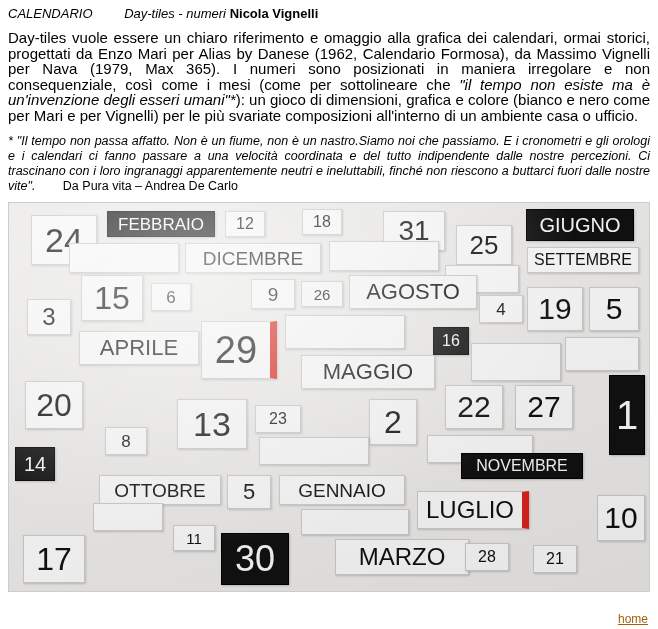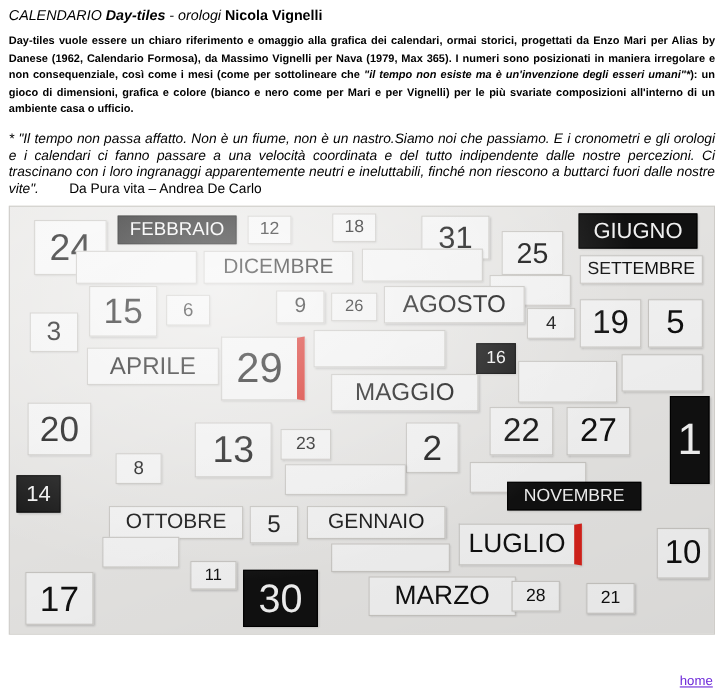--- a/index.html
+++ b/index.html
@@ -20,29 +20,28 @@
     height: 629px;
     box-sizing: border-box;
     padding: 6px 8px 0 8px;
   }
   .title-line {
     font-size: 13px;
     font-style: italic;
     margin: 0 0 9px 0;
     line-height: 15px;
   }
-  .title-line .bold-italic { font-weight: bold; font-style: italic; }
+  .title-line .bold-italic { font-weight: normal; font-style: italic; margin-left: 28px; }
   .title-line .bold-name { font-weight: bold; font-style: normal; }
 
   .body-par {
-    font-size: 10px;
+    font-size: 15px;
     line-height: 15.5px;
     text-align: justify;
     margin: 0 0 11px 0;
-    font-weight: bold;
   }
   .body-par .ital { font-style: italic; }
 
   .note-par {
     font-size: 12.5px;
     line-height: 15px;
     font-style: italic;
     text-align: justify;
     margin: 0 0 8px 0;
   }
@@ -91,32 +90,32 @@
   .tile.redtab {
     border-right: 7px solid #e0241c;
   }
   .tile.blank { color: transparent; }
 
   .home-link {
     position: absolute;
     right: 10px;
     bottom: 3px;
     font-size: 12px;
-    color: #6d28d9;
+    color: #a16207;
     text-decoration: underline;
     cursor: pointer;
   }
 </style>
 </head>
 <body>
 
 <div class="page">
 
   <p class="title-line">
-    <span>CALENDARIO </span><span class="bold-italic">Day-tiles</span><span> - orologi </span><span class="bold-name">Nicola Vignelli</span>
+    <span>CALENDARIO </span><span class="bold-italic">Day-tiles</span><span> - numeri </span><span class="bold-name">Nicola Vignelli</span>
   </p>
 
   <p class="body-par">
     <span>Day-tiles vuole essere un chiaro riferimento e omaggio alla grafica dei calendari, ormai storici, progettati da Enzo Mari per Alias by Danese (1962, Calendario Formosa), da Massimo Vignelli per Nava (1979, Max 365). I numeri sono posizionati in maniera irregolare e non consequenziale, così come i mesi (come per sottolineare che </span><span class="ital">"il tempo non esiste ma è un'invenzione degli esseri umani"*</span><span>): un gioco di dimensioni, grafica e colore (bianco e nero come per Mari e per Vignelli) per le più svariate composizioni all'interno di un ambiente casa o ufficio.</span>
   </p>
 
   <p class="note-par">
     <span>* "Il tempo non passa affatto. Non è un fiume, non è un nastro.Siamo noi che passiamo. E i cronometri e gli orologi e i calendari ci fanno passare a una velocità coordinata e del tutto indipendente dalle nostre percezioni. Ci trascinano con i loro ingranaggi apparentemente neutri e ineluttabili, finché non riescono a buttarci fuori dalle nostre vite". </span><span class="reg">Da Pura vita – Andrea De Carlo</span>
   </p>
 

